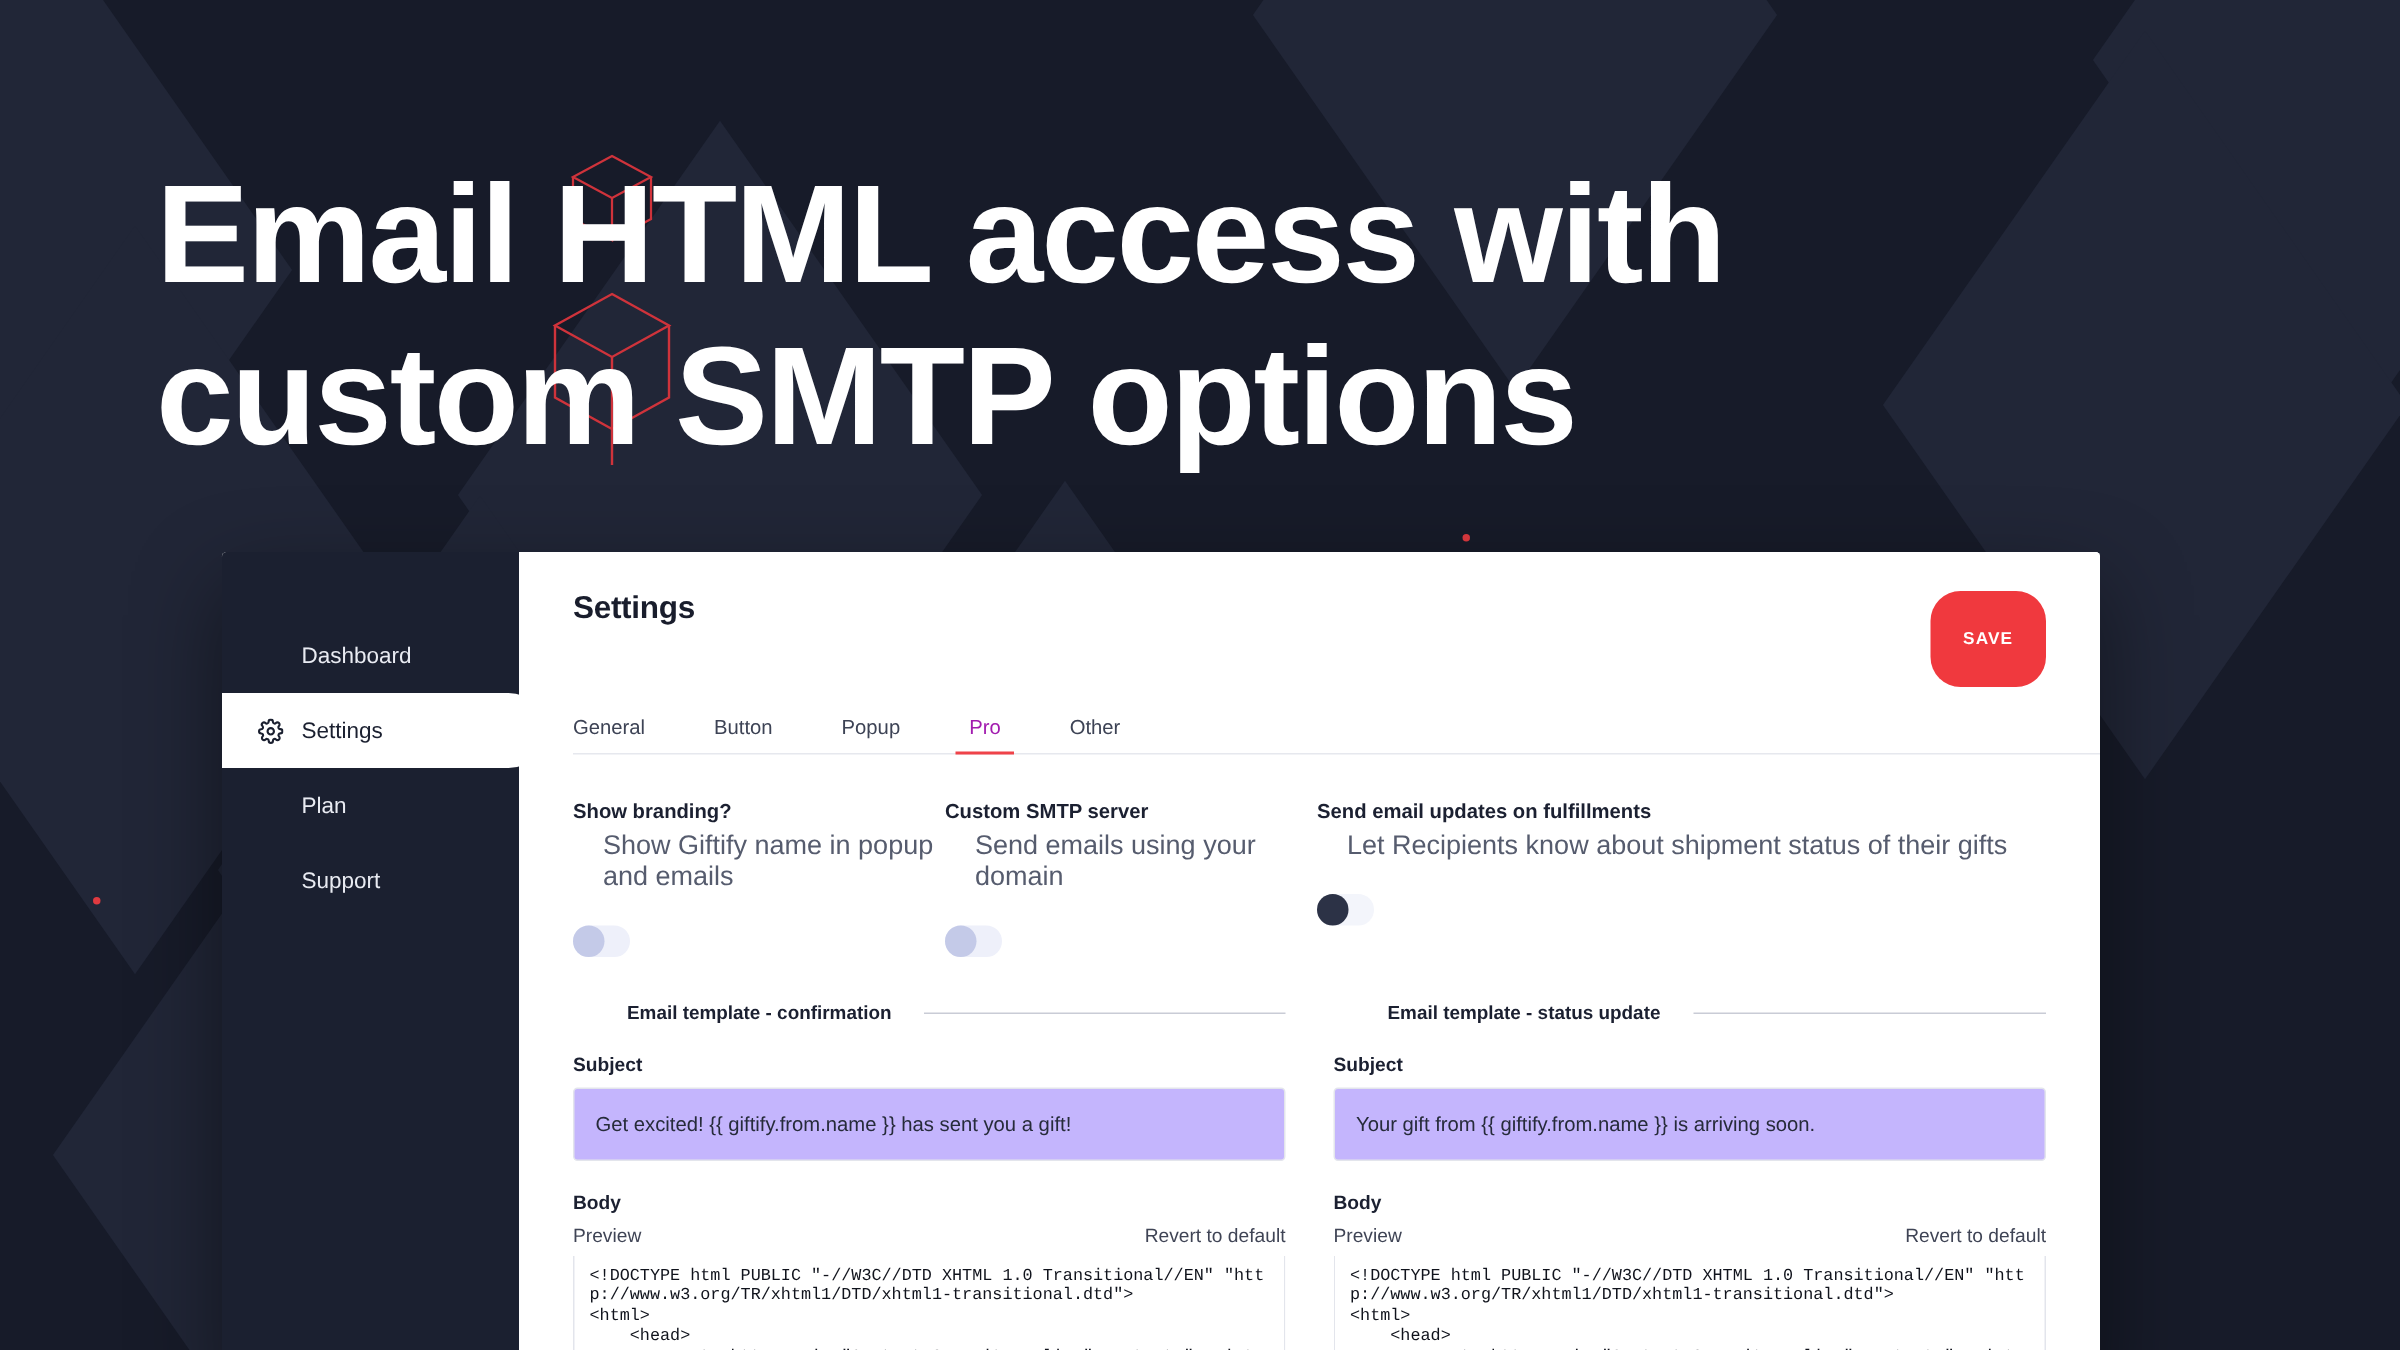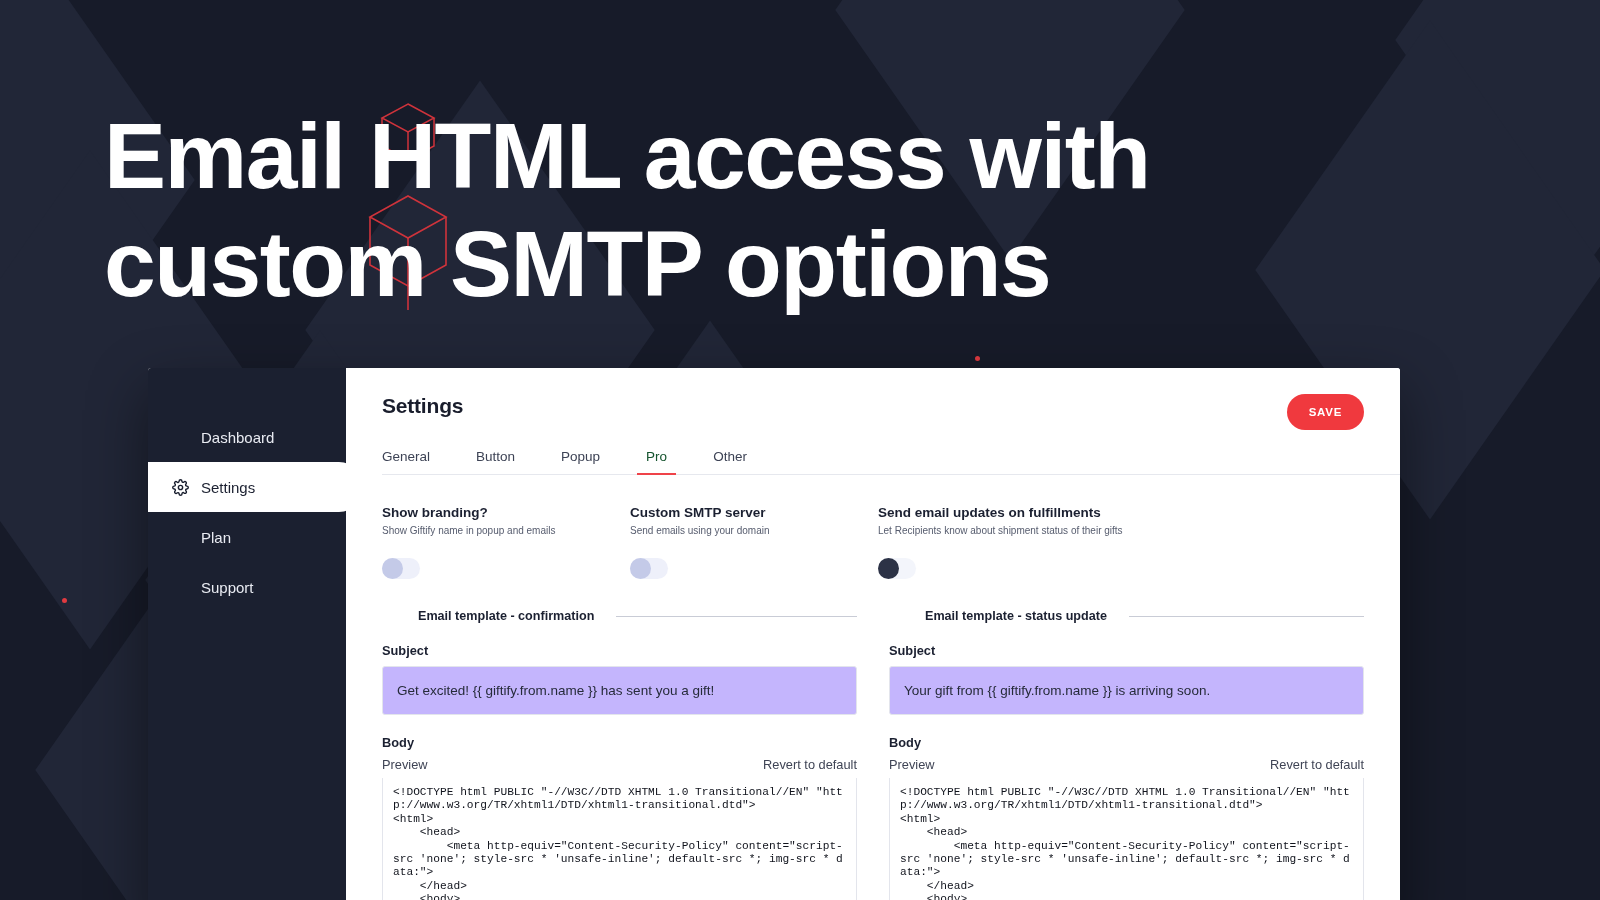--- a/index.html
+++ b/index.html
@@ -85,49 +85,49 @@
   
   #main { flex:1; background:#fff; position:relative; padding:0 0 0 36px; }
 
   #head-row { display:flex; align-items:flex-start; padding-top:26px; padding-right:36px; }
   #page-title { font-size:21px; font-weight:700; color:#191d2c; letter-spacing:-.2px; }
   #save-btn {
     margin-left:auto;
     background:#f0393e; color:#fff;
     border:none; border-radius:20px;
     font-size:11.5px; font-weight:700; letter-spacing:.7px;
-    padding:12px 22px;
+    padding:26px 22px;
     cursor:pointer;
     font-family:"Liberation Sans", sans-serif;
   }
 
   #tabs {
     display:flex; gap:0;
     margin-top:13px;
     border-bottom:1px solid #e6e8ee;
     padding-right:36px;
   }
   .tab {
     font-size:13.5px; color:#3d4355;
     padding:6px 0 10px 0;
     margin-right:46px;
     position:relative; cursor:pointer;
   }
-  .tab.active { color:#14532d; }
+  .tab.active { color:#a21caf; }
   .tab.active::after {
     content:""; position:absolute; left:-9px; right:-9px; bottom:-1px;
     height:2.5px; background:#ef4349;
   }
 
   
   #toggles { display:flex; margin-top:30px; }
   .tcol { width:248px; }
   .tcol.wide { width:auto; flex:1; }
   .t-title { font-size:13.5px; font-weight:700; color:#1b2031; }
-  .t-sub   { font-size:10px; color:#565c6e; margin-top:5px; }
+  .t-sub   { font-size:18px; color:#565c6e; margin-top:5px;margin-left:20px; }
   .switch {
     margin-top:22px;
     width:38px; height:21px;
     border-radius:11px;
     position:relative;
   }
   .switch.off { background:#eef0fa; }
   .switch.off .knob {
     position:absolute; left:0; top:0;
     width:21px; height:21px; border-radius:50%;

